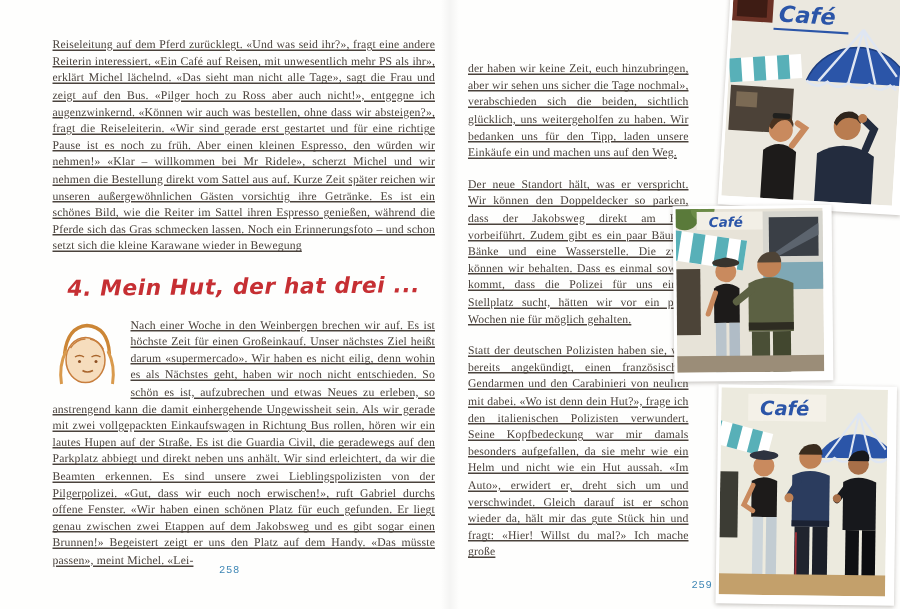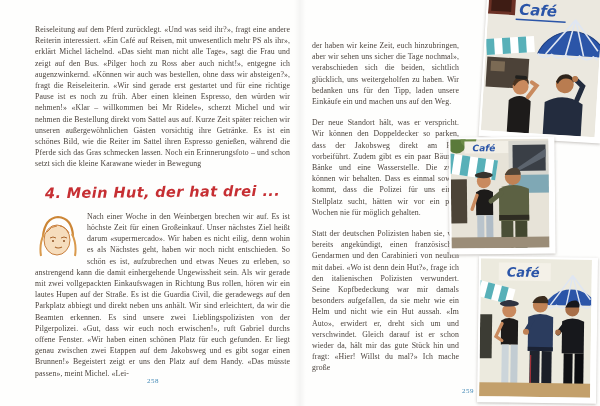--- a/index.html
+++ b/index.html
@@ -6,26 +6,26 @@
   .spread{position:relative;width:600px;height:406px;background:#fefefd;overflow:hidden;
           font-family:"Liberation Serif", serif;}
   .gutter{position:absolute;left:294px;top:0;width:12px;height:406px;
           background:linear-gradient(90deg,rgba(0,0,0,0) 0%,rgba(0,0,0,0.04) 50%,rgba(0,0,0,0) 100%);}
 
   
   .textblock{position:absolute;color:#4a423c;font-size:7.8px;line-height:11.2px;
              text-align:justify;letter-spacing:0.1px;}
   .left-col{left:35px;top:24px;width:255px;}
   .right-col{left:312px;top:40px;width:147px;}
-  .para{margin:0 0 10px 0;}
+  .para{margin:0 0 10px 0;text-decoration:underline;}
   .chapter{font-family:"DejaVu Sans", sans-serif;font-style:italic;font-weight:bold;
            color:#c62f33;font-size:14.5px;text-align:center;margin:17px 0 13px 0;
            transform:rotate(-0.6deg);letter-spacing:0.4px;}
   .pagenum{position:absolute;top:377px;width:60px;text-align:center;color:#3f87b5;
-           font-size:7px;letter-spacing:0.5px;}
+           font-size:7px;letter-spacing:0.5px;font-family:Liberation Mono, monospace;}
   .pagenum-left{left:123px;}
   .pagenum-right{left:438px;margin-top:10px;}
 
   
   .sketch{float:left;width:45px;height:52px;margin:1px 7px 2px 0;}
 
   
   .photo{position:absolute;background:#fff;padding:2px;box-shadow:0 1px 3px rgba(60,50,40,0.3);}
   .photo svg{display:block;}
   .photo1{left:483px;top:-12px;width:118px;height:148px;transform:rotate(3.5deg);z-index:1;}

